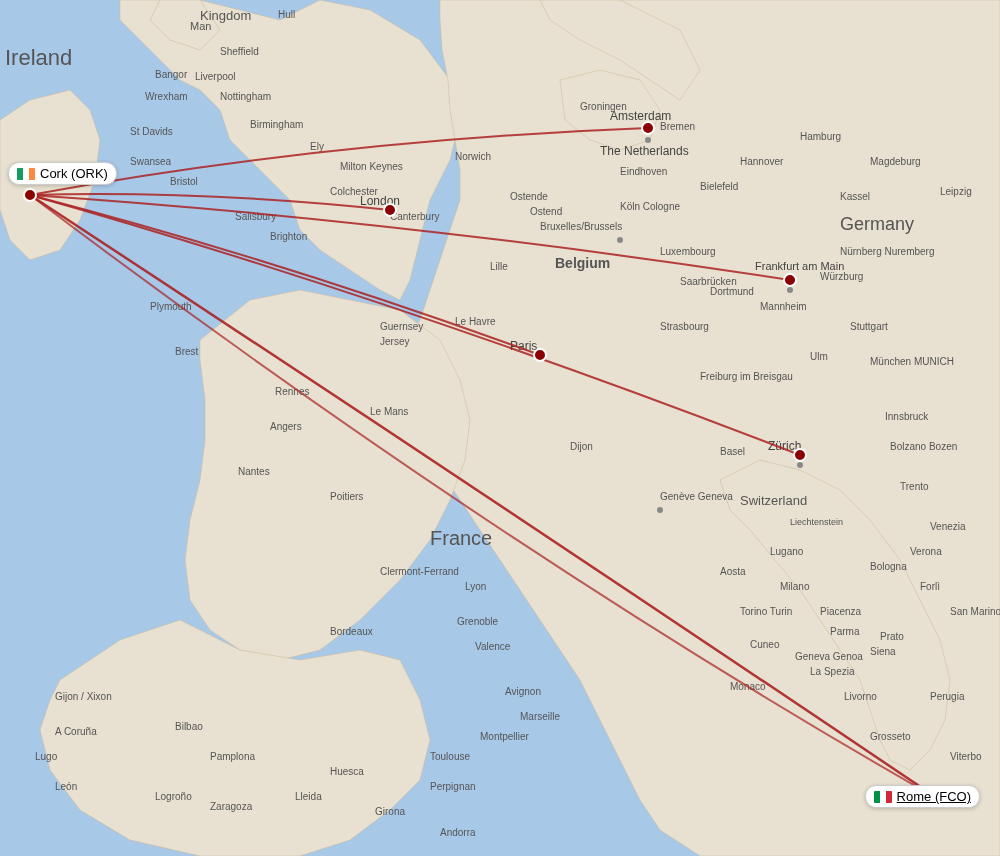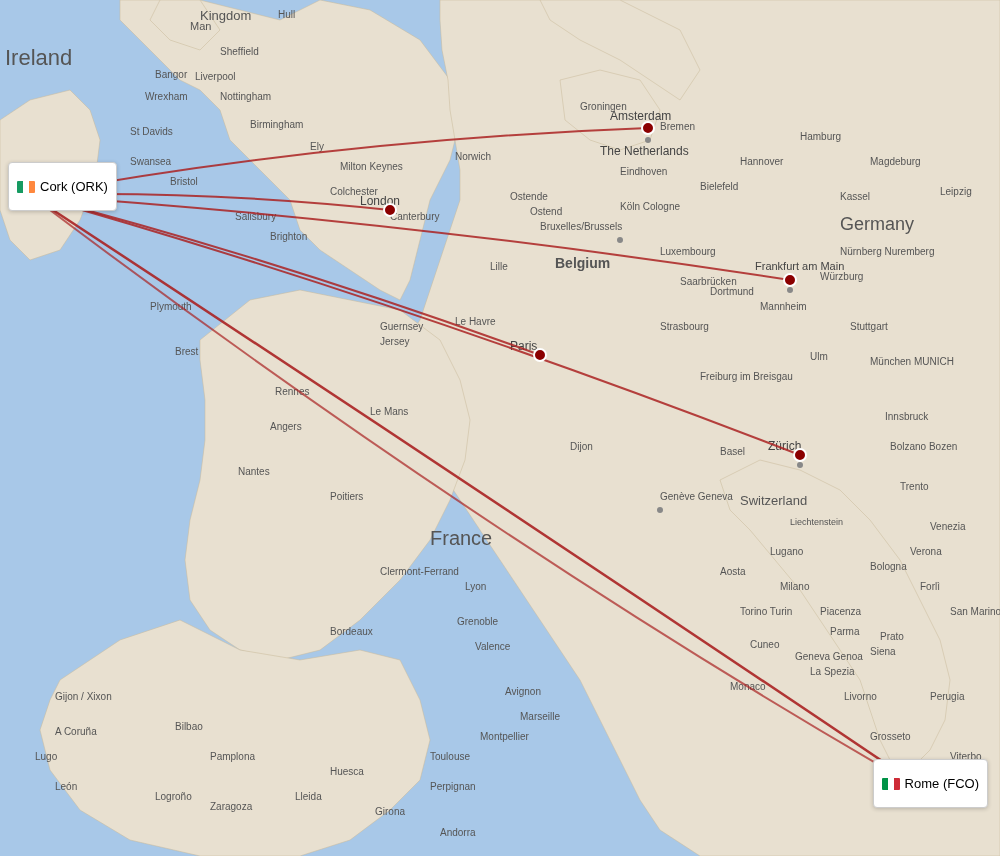--- a/index.html
+++ b/index.html
@@ -17,22 +17,22 @@
     #map-svg {
       position: absolute;
       top: 0; left: 0;
       width: 100%; height: 100%;
     }
 
     .airport-label {
       position: absolute;
       background: white;
       border: 1px solid #ccc;
-      border-radius: 4px;
-      padding: 16px 8px;
+      border-radius: 11px;
+      padding: 3px 8px;
       font-size: 13px;
       font-weight: 500;
       display: flex;
       align-items: center;
       gap: 5px;
       box-shadow: 0 1px 4px rgba(0,0,0,0.2);
       white-space: nowrap;
       z-index: 10;
     }
 
@@ -279,17 +279,17 @@
     <circle cx="800" cy="465" r="3" fill="#888" stroke="none"></circle>
     <circle cx="620" cy="240" r="3" fill="#888" stroke="none"></circle>
     <circle cx="660" cy="510" r="3" fill="#888" stroke="none"></circle>
   </svg>
 
   <div class="airport-label" style="top: 162px; left: 8px; z-index: 20;">
     <span class="flag-ie"></span>
     <span>Cork (ORK)</span>
   </div>
 
-  <div class="airport-label" style="bottom: 48px; right: 12px; z-index: 20;">
+  <div class="airport-label" style="bottom: 48px; right: 20px; z-index: 20; text-decoration: underline;">
     <span class="flag-it"></span>
     <span>Rome (FCO)</span>
   </div>
 </div>
 
 </body></html>

